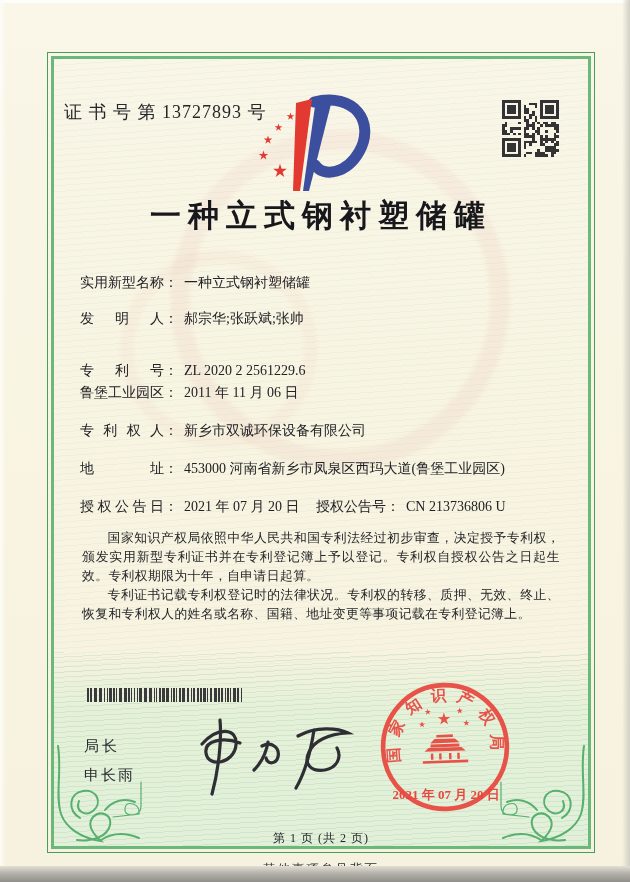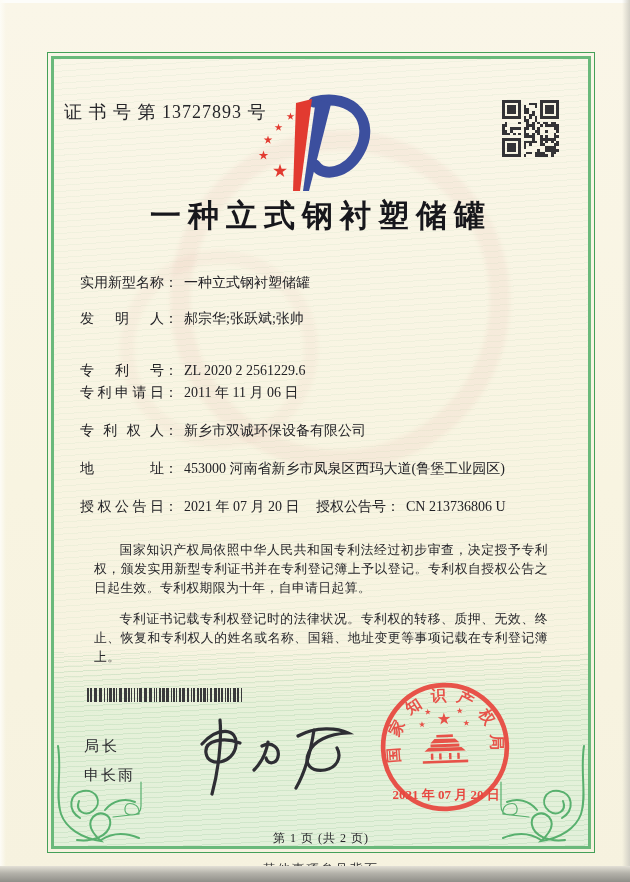--- a/index.html
+++ b/index.html
@@ -27,21 +27,21 @@
   .ghost2{left:120px;top:250px;width:170px;height:170px;border:14px solid rgba(216,120,108,0.05);border-radius:50%;filter:blur(2px);}
   
   .certno{left:64px;top:100px;font-size:18px;letter-spacing:1px;color:#26262a;}
   .title{left:51px;top:195px;width:540px;text-align:center;font-size:31px;font-weight:600;letter-spacing:7px;color:#17171c;}
   .fields{left:80px;top:274px;width:480px;font-size:14px;color:#222226;}
   .frow{position:absolute;left:0;white-space:nowrap;font-family:Liberation Serif, serif;}
   .flabel{display:inline-block;width:84px;text-align:justify;text-align-last:justify;vertical-align:bottom;}
   .fcolon{display:inline-block;margin-right:6px;}
   .pair2{position:absolute;left:236px;top:0;white-space:nowrap;}
   .body{left:82px;top:529px;width:478px;font-size:12.8px;line-height:19px;text-align:justify;letter-spacing:0.4px;color:#26262a;}
-  .body p{margin:12px;text-indent:2em;}
+  .body p{margin:0;text-indent:2em;}
   .director-title{left:84px;top:737px;font-size:15px;letter-spacing:3px;color:#2a2a2e;}
   .director-name{left:84px;top:766px;font-size:15px;letter-spacing:2px;color:#2a2a2e;font-family:Liberation Mono, monospace;}
   .seal-date{left:378px;top:786px;width:136px;text-align:center;font-size:13px;color:#e8473f;font-weight:600;}
   .page-ind{left:51px;top:830px;width:540px;text-align:center;font-size:12px;color:#26262a;letter-spacing:1px;}
   .back-note{left:51px;top:861px;width:540px;text-align:center;font-size:12.5px;color:#2e2e30;letter-spacing:2px;}
   svg{display:block;}
 </style>
 </head>
 <body>
 
@@ -238,21 +238,21 @@
     <div class="frow" style="top:0;">
       <span class="flabel">实用新型名称</span><span class="fcolon">：</span><span>一种立式钢衬塑储罐</span>
     </div>
     <div class="frow" style="top:36px;">
       <span class="flabel">发明人</span><span class="fcolon">：</span><span>郝宗华;张跃斌;张帅</span>
     </div>
     <div class="frow" style="top:73px;margin-top:15px;">
       <span class="flabel">专利号</span><span class="fcolon">：</span><span>ZL 2020 2 2561229.6</span>
     </div>
     <div class="frow" style="top:110px;">
-      <span class="flabel">专利申请日</span><span class="fcolon">：</span><span>2011 年 11 月 06 日</span>
+      <span class="flabel">鲁堡工业园区</span><span class="fcolon">：</span><span>2011 年 11 月 06 日</span>
     </div>
     <div class="frow" style="top:148px;">
       <span class="flabel">专利权人</span><span class="fcolon">：</span><span>新乡市双诚环保设备有限公司</span>
     </div>
     <div class="frow" style="top:186px;">
       <span class="flabel">地址</span><span class="fcolon">：</span><span>453000 河南省新乡市凤泉区西玛大道(鲁堡工业园区)</span>
     </div>
     <div class="frow" style="top:224px;position:absolute;width:480px;">
       <span class="flabel">授权公告日</span><span class="fcolon">：</span><span>2021 年 07 月 20 日</span>
       <span class="pair2">

